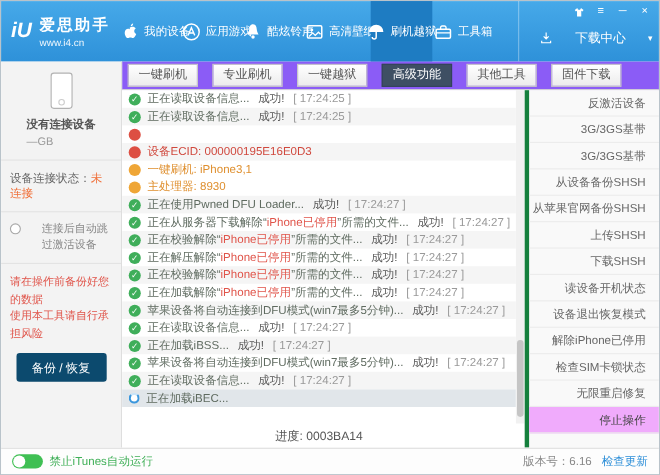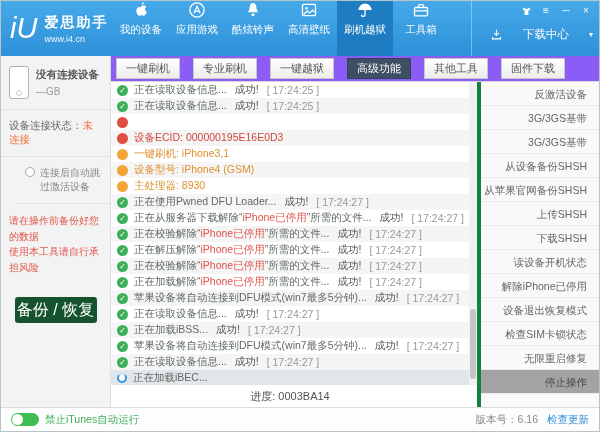--- a/index.html
+++ b/index.html
@@ -2,57 +2,57 @@
 <html><head>
 <meta charset="utf-8">
 <style>
   *{margin:0;padding:0;box-sizing:border-box;font-family:"Liberation Sans","DejaVu Sans",sans-serif;}
   html,body{width:600px;height:432px;overflow:hidden;background:#fff;}
   .window{position:relative;width:600px;height:432px;border:1px solid #b9c3ca;overflow:hidden;background:#fff;}
 
   
   .topbar{position:absolute;top:0;left:0;right:0;height:55px;background:linear-gradient(#46a9e9,#2e91d9);}
   .logo{position:absolute;left:0;top:0;width:112px;height:55px;display:flex;align-items:center;gap:7px;padding-left:9px;color:#fff;}
-  .logo-mark{font-size:29px;font-weight:normal;font-style:italic;line-height:1;}
+  .logo-mark{font-size:19px;font-weight:bold;font-style:italic;line-height:1;}
   .logo-text{display:flex;flex-direction:column;gap:2px;}
   .logo-text .cn{font-size:14px;font-weight:bold;letter-spacing:2px;}
   .logo-text .url{font-size:9px;opacity:.92;}
   .top-nav{position:absolute;left:112px;top:0;height:55px;display:flex;}
-  .nav-item{width:56px;height:55px;display:flex;flex-direction:column;align-items:center;gap:4px;color:#fff;cursor:pointer;}
+  .nav-item{width:56px;height:55px;display:flex;flex-direction:row;align-items:center;justify-content:center;gap:4px;color:#fff;cursor:pointer;}
   .nav-item.active{background:#1e7cc2;}
   .nav-icon{width:18px;height:18px;display:inline-flex;}
   .nav-icon svg{width:18px;height:18px;}
   .nav-label{font-size:10.5px;white-space:nowrap;}
   .topbar-right{position:absolute;right:0;top:0;height:55px;width:128px;border-left:1px solid rgba(255,255,255,.35);color:#fff;}
   .win-controls{position:absolute;top:4px;right:7px;display:flex;gap:8px;align-items:center;font-size:10px;line-height:1;}
   .win-controls span{cursor:pointer;display:inline-flex;width:12px;height:12px;align-items:center;justify-content:center;}
   .win-controls svg{width:11px;height:11px;}
   .download-center{position:absolute;left:18px;top:26px;display:flex;align-items:center;gap:20px;font-size:11.5px;cursor:pointer;}
   .dc-icon{display:inline-flex;width:13px;height:13px;}
   .dc-icon svg{width:13px;height:13px;}
   .caret{font-size:8px;}
 
   
   .tabbar{position:absolute;left:110px;right:0;top:55px;height:26px;background:#8b5cf6;border-bottom:1px solid #d6d6d6;display:flex;align-items:center;padding-left:5px;gap:13px;}
   .tab{height:21px;line-height:19px;padding:0 9px;font-size:11px;color:#555;background:linear-gradient(#ffffff,#ececec);border:1px solid #c8c8c8;cursor:pointer;white-space:nowrap;}
   .tab.active{background:#3e4f63;color:#fff;border-color:#33435a;}
 
   
   .left-sidebar{position:absolute;left:0;top:55px;width:110px;bottom:24px;background:#f3f3f3;border-right:1px solid #dedede;}
-  .device{display:flex;gap:7px;padding:10px 8px;border-bottom:1px solid #e3e3e3;align-items:center;}
+  .device{display:flex;gap:7px;padding:10px 8px;border-bottom:1px solid #e3e3e3;align-items:center;flex-direction:column;}
   .phone{flex:none;width:20px;height:33px;border:1px solid #b2b2b2;border-radius:3px;background:#fff;position:relative;}
   .phone:after{content:"";position:absolute;bottom:2px;left:50%;margin-left:-3px;width:4px;height:4px;border:1px solid #ccc;border-radius:50%;}
   .device-name{font-size:10.5px;color:#555;font-weight:bold;white-space:nowrap;}
   .device-cap{font-size:10px;color:#999;margin-top:4px;}
   .conn{padding:9px 8px;font-size:10.5px;color:#666;border-bottom:1px solid #e3e3e3;}
   .conn b{color:#f0703a;font-weight:normal;}
-  .auto{padding:9px 8px;display:flex;gap:5px;font-size:10px;color:#888;border-bottom:1px solid #e3e3e3;line-height:1.4;margin-left:16px;}
+  .auto{padding:9px 8px;display:flex;gap:19px;font-size:10px;color:#888;border-bottom:1px solid #e3e3e3;line-height:1.4;}
   .radio{flex:none;width:10px;height:10px;border:1px solid #a8a8a8;border-radius:50%;background:#fff;margin-top:1px;}
   .warning{padding:9px 8px 4px;font-size:10px;color:#e0544a;line-height:1.55;}
-  .backup-btn{display:block;margin:18px auto 0;width:82px;height:26px;background:#14532d;color:#fff;border:none;border-radius:3px;font-size:16px;cursor:pointer;}
+  .backup-btn{display:block;margin:6px auto 0;width:82px;height:26px;background:#0c4a6e;color:#fff;border:none;border-radius:3px;font-size:11px;cursor:pointer;}
 
   
   .log-panel{position:absolute;left:110px;top:81px;right:122px;bottom:24px;background:#fff;}
   .log-list{position:absolute;top:0;left:0;right:8px;bottom:22px;overflow:hidden;}
   .log-row{display:flex;align-items:center;height:16px;padding:0 6px;font-size:10.5px;color:#5f6b60;white-space:nowrap;}
   .log-row.alt{background:#f5f5f5;}
   .log-row.sel{background:#e1e6ea;}
   .li{flex:none;width:11px;height:11px;border-radius:50%;margin-right:6px;display:inline-flex;align-items:center;justify-content:center;}
   .li.success{background:#3fae5a;color:#fff;font-size:8px;}
   .li.dot-red{background:#dd4f43;}
@@ -63,21 +63,21 @@
   .lt .em{color:#e0544a;}
   .l-status{margin-left:8px;color:#555;}
   .l-time{margin-left:8px;color:#999;}
   .progress-line{position:absolute;left:0;right:8px;bottom:0;height:22px;display:flex;align-items:center;justify-content:center;font-size:11px;color:#555;background:#fff;}
   .log-scroll{position:absolute;right:0;top:0;bottom:22px;width:8px;background:#f1f1f1;}
   .log-thumb{position:absolute;bottom:6px;left:1px;width:6px;height:70px;background:#c5c5c5;border-radius:3px;}
 
   
   .right-panel{position:absolute;right:0;top:81px;width:122px;bottom:24px;background:#f9f9f9;border-left:4px solid #15803d;}
   .rp-item{height:24px;line-height:24px;text-align:right;padding-right:12px;font-size:10.5px;color:#666;border-bottom:1px solid #ececec;cursor:pointer;white-space:nowrap;}
-  .rp-item.active{background:#a3a3a3;color:#444;}
+  .rp-item.active{background:#f0abfc;color:#444;}
 
   
   .footer{position:absolute;left:0;right:0;bottom:0;height:24px;background:#fdfdfd;border-top:1px solid #dcdcdc;display:flex;align-items:center;justify-content:space-between;padding:0 10px;}
   .toggle-wrap{display:flex;align-items:center;gap:6px;cursor:pointer;}
   .toggle{width:28px;height:13px;border-radius:7px;background:#3fbf53;position:relative;}
   .toggle:after{content:"";position:absolute;left:1px;top:1px;width:11px;height:11px;border-radius:50%;background:#fff;}
   .toggle-label{font-size:10.5px;color:#3faf57;}
   .version{display:flex;gap:9px;align-items:center;font-size:10.5px;color:#888;}
   .update-link{color:#2e8fd8;cursor:pointer;font-family:Liberation Mono, monospace;}
 </style>
@@ -223,24 +223,20 @@
           <span class="li dot-red"></span>
         </div>
         <div class="log-row alt">
           <span class="li dot-red"></span>
           <span class="lt red">设备ECID: 000000195E16E0D3</span>
         </div>
         <div class="log-row">
           <span class="li dot-yellow"></span>
           <span class="lt orange">一键刷机: iPhone3,1</span>
         </div>
-        <div class="log-row alt">
-          <span class="li dot-yellow"></span>
-          <span class="lt orange">设备型号: iPhone4 (GSM)</span>
-        </div>
         <div class="log-row">
           <span class="li dot-yellow"></span>
           <span class="lt orange">主处理器: 8930</span>
         </div>
         <div class="log-row alt">
           <span class="li success">✓</span>
           <span class="lt">正在使用Pwned DFU Loader...</span>
           <span class="l-status">成功!</span>
           <span class="l-time">[ 17:24:27 ]</span>
         </div>
@@ -317,22 +313,22 @@
 
   <aside class="right-panel" id="right-panel">
       <div class="rp-item">反激活设备</div>
       <div class="rp-item">3G/3GS基带</div>
       <div class="rp-item">3G/3GS基带</div>
       <div class="rp-item">从设备备份SHSH</div>
       <div class="rp-item">从苹果官网备份SHSH</div>
       <div class="rp-item">上传SHSH</div>
       <div class="rp-item">下载SHSH</div>
       <div class="rp-item">读设备开机状态</div>
+      <div class="rp-item">设备退出恢复模式</div>
       <div class="rp-item">解除iPhone已停用</div>
-      <div class="rp-item">设备退出恢复模式</div>
       <div class="rp-item">检查SIM卡锁状态</div>
       <div class="rp-item">无限重启修复</div>
       <div class="rp-item active">停止操作</div>
     </aside>
 
   <footer class="footer">
     <div class="toggle-wrap">
       <span class="toggle"></span>
       <span class="toggle-label">禁止iTunes自动运行</span>
     </div>

